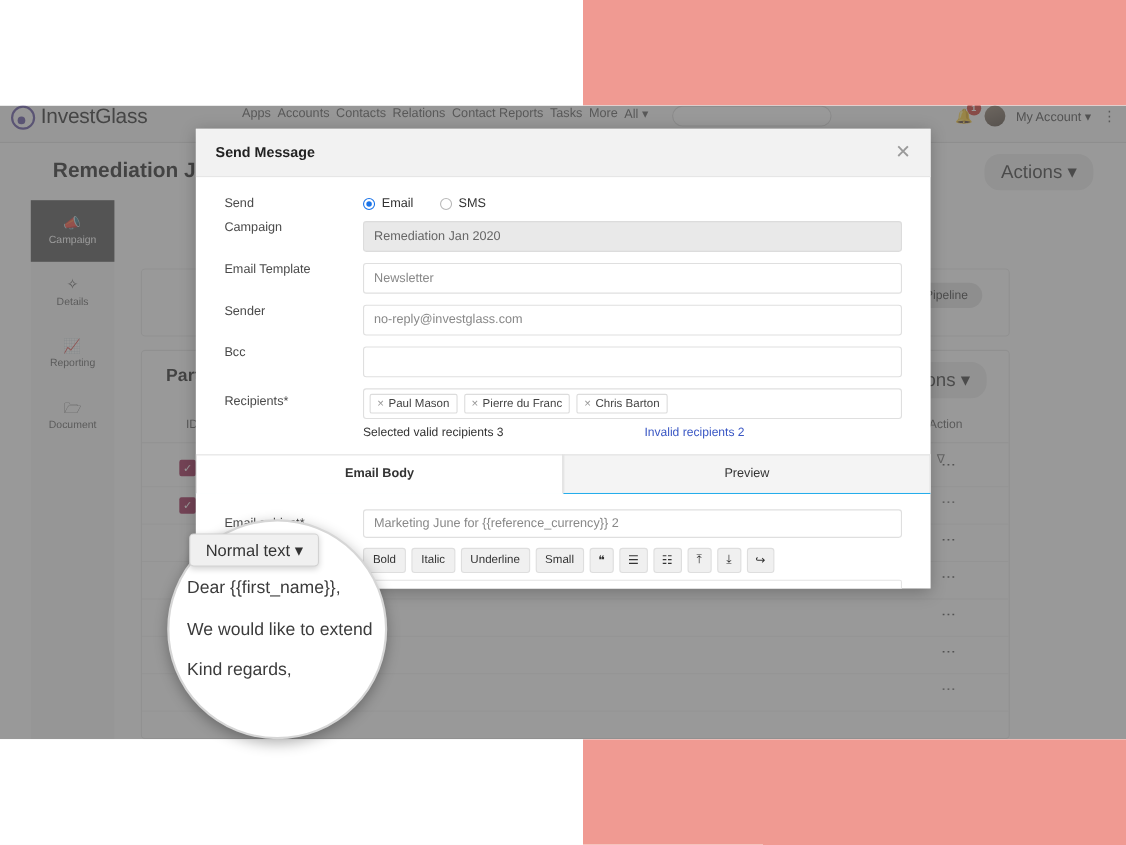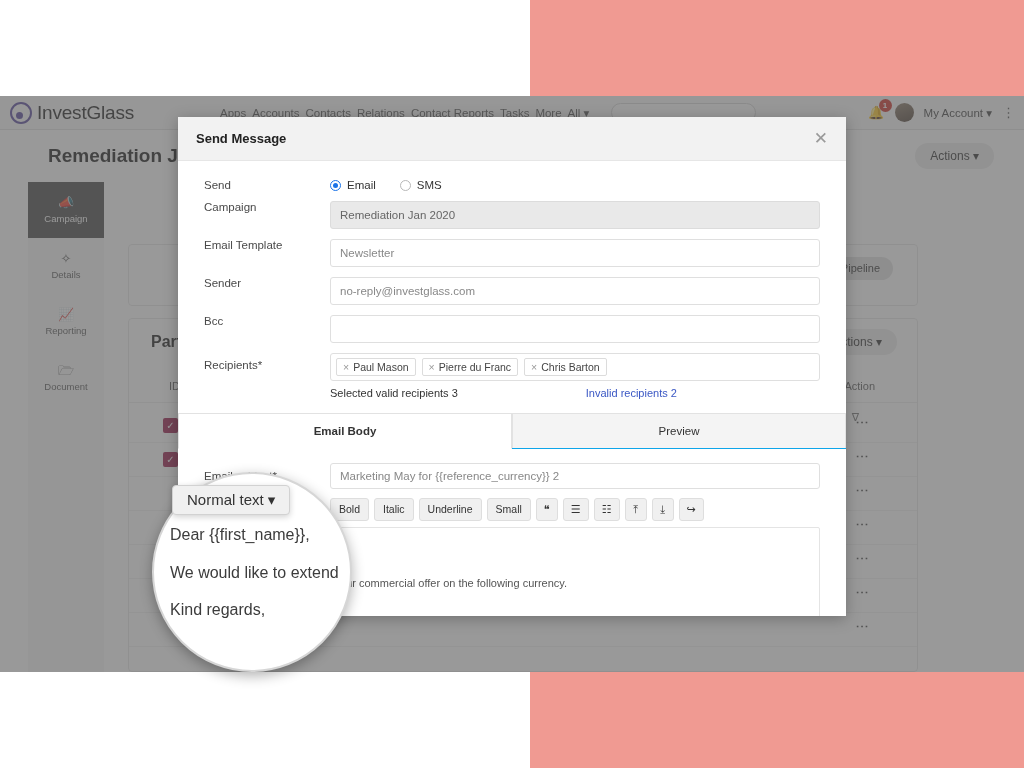--- a/index.html
+++ b/index.html
@@ -31,21 +31,21 @@
     position: absolute; left: 0; top: 0; width: 1024px; height: 576px;
     background: rgba(90,90,90,0.62);
     z-index: 40;
   }
 
   
   .topnav {
     position: absolute; left: 0; top: 0; width: 1024px; height: 34px;
     background: #fafafa;
     border-bottom: 1px solid #e2e2e2;
-    display: flex; align-items: center;
+    display: flex; align-items: flex-start;
   }
   .logo-wrap { display: flex; align-items: center; gap: 5px; padding-left: 10px; width: 220px; }
   .logo-mark {
     width: 22px; height: 22px; border-radius: 50%;
     border: 2.5px solid #5b4b9e; position: relative;
   }
   .logo-mark::after {
     content: ""; position: absolute; left: 4px; top: 8px;
     width: 7px; height: 7px; border-radius: 50%; background: #5b4b9e;
   }
@@ -74,21 +74,21 @@
   .kebab { font-size: 13px; color: #555; letter-spacing: 1px; }
 
   
   .page-head {
     position: absolute; left: 0; top: 34px; width: 1024px; height: 52px;
     background: #fff; display: flex; align-items: center;
   }
   .page-title { padding-left: 48px; font-size: 19px; font-weight: bold; color: #1d1d1d; }
   .pill {
     background: #ececec; border-radius: 14px; padding: 6px 15px;
-    font-size: 12px; color: #333; white-space: nowrap;
+    font-size: 17px; color: #333; white-space: nowrap;
   }
   .page-head .pill { margin-left: auto; margin-right: 30px; }
 
   
   .rail {
     position: absolute; left: 28px; top: 86px; width: 76px; height: 490px;
     background: #f7f7f7;
   }
   .rail-item {
     height: 56px; display: flex; flex-direction: column;
@@ -140,21 +140,21 @@
   }
   .row .dots {
     position: absolute; right: 48px; top: 7px;
     font-size: 13px; color: #444; letter-spacing: 0; line-height: 1.05;
     writing-mode: vertical-rl;
   }
 
   
   #modal {
     position: absolute; left: 178px; top: 117px;
-    width: 668px; height: 499px;
+    width: 668px; height: 418px;
     background: #ffffff;
     box-shadow: 0 3px 14px rgba(0,0,0,0.26);
     z-index: 60;
     overflow: hidden;
   }
   .modal-head {
     height: 44px; background: #f2f2f2; border-bottom: 1px solid #e6e6e6;
     display: flex; align-items: center; padding: 0 18px;
   }
   .modal-title { font-size: 13px; font-weight: bold; color: #222; }
@@ -437,21 +437,21 @@
 
     <div class="tabs">
       <div class="tab active">Email Body</div>
       <div class="tab">Preview</div>
     </div>
 
     <div class="ed-wrap">
       <div class="ed-row">
         <div class="flabel">Email subject*</div>
         <div class="fctl">
-            <div class="inp">Marketing May for {{reference_currency}} 2</div>
+            <div class="inp">Marketing June for {{reference_currency}} 2</div>
           </div>
       </div>
       <div class="toolbar" id="toolbar">
           <div class="tbtn">Bold</div>
           <div class="tbtn">Italic</div>
           <div class="tbtn">Underline</div>
           <div class="tbtn">Small</div>
           <div class="tbtn icon">❝</div>
           <div class="tbtn icon">☰</div>
           <div class="tbtn icon">☷</div>

